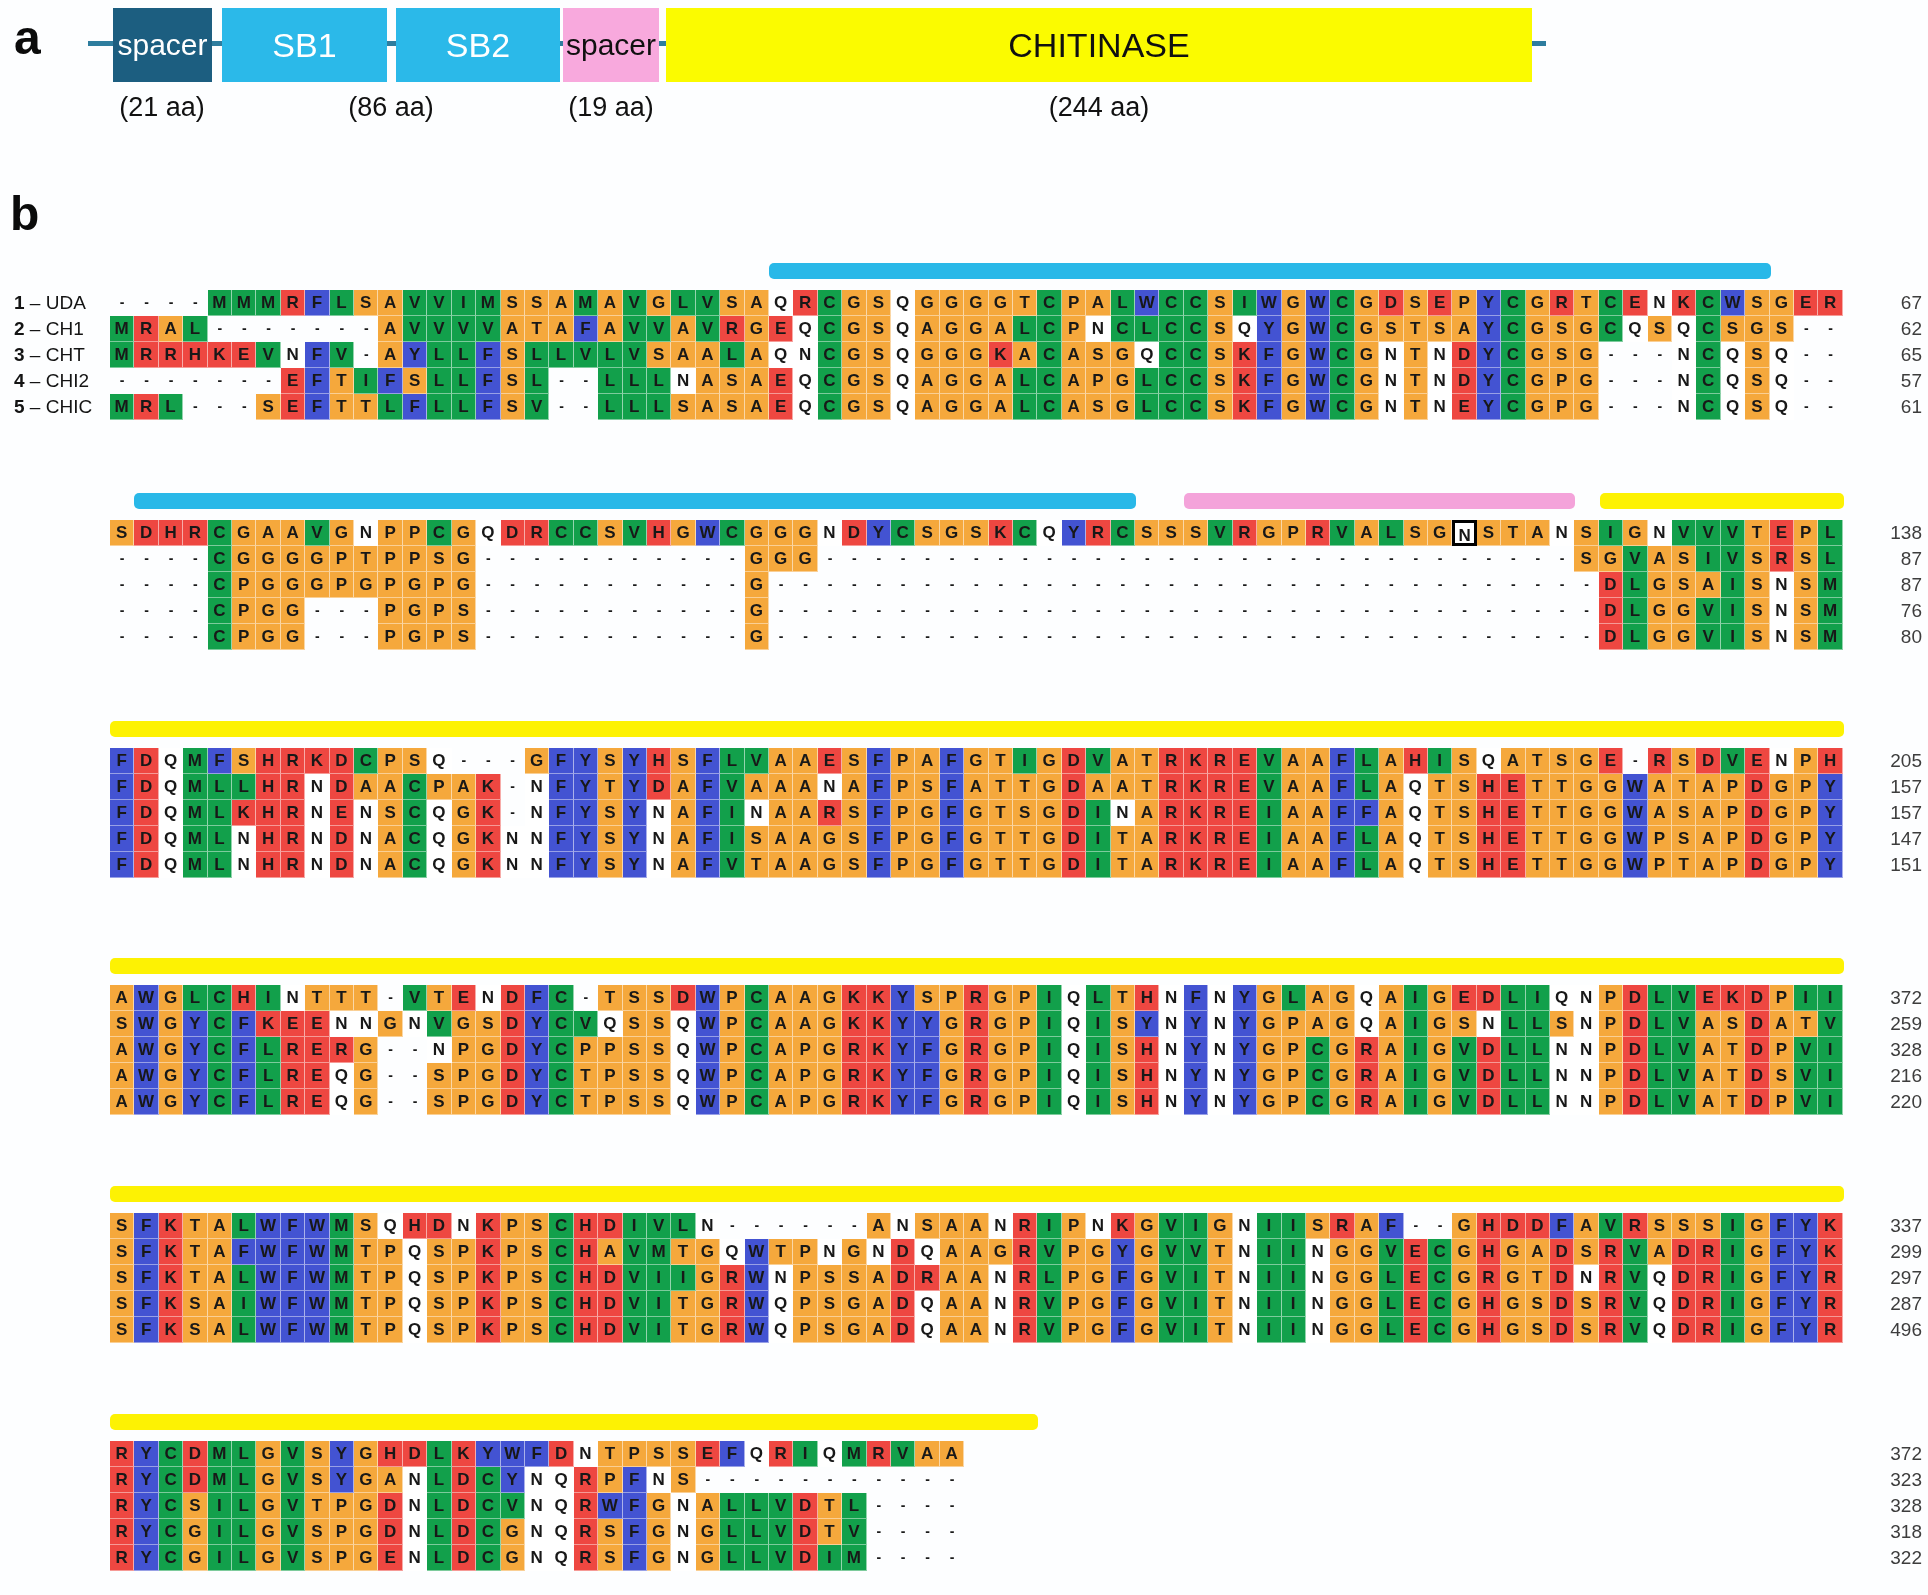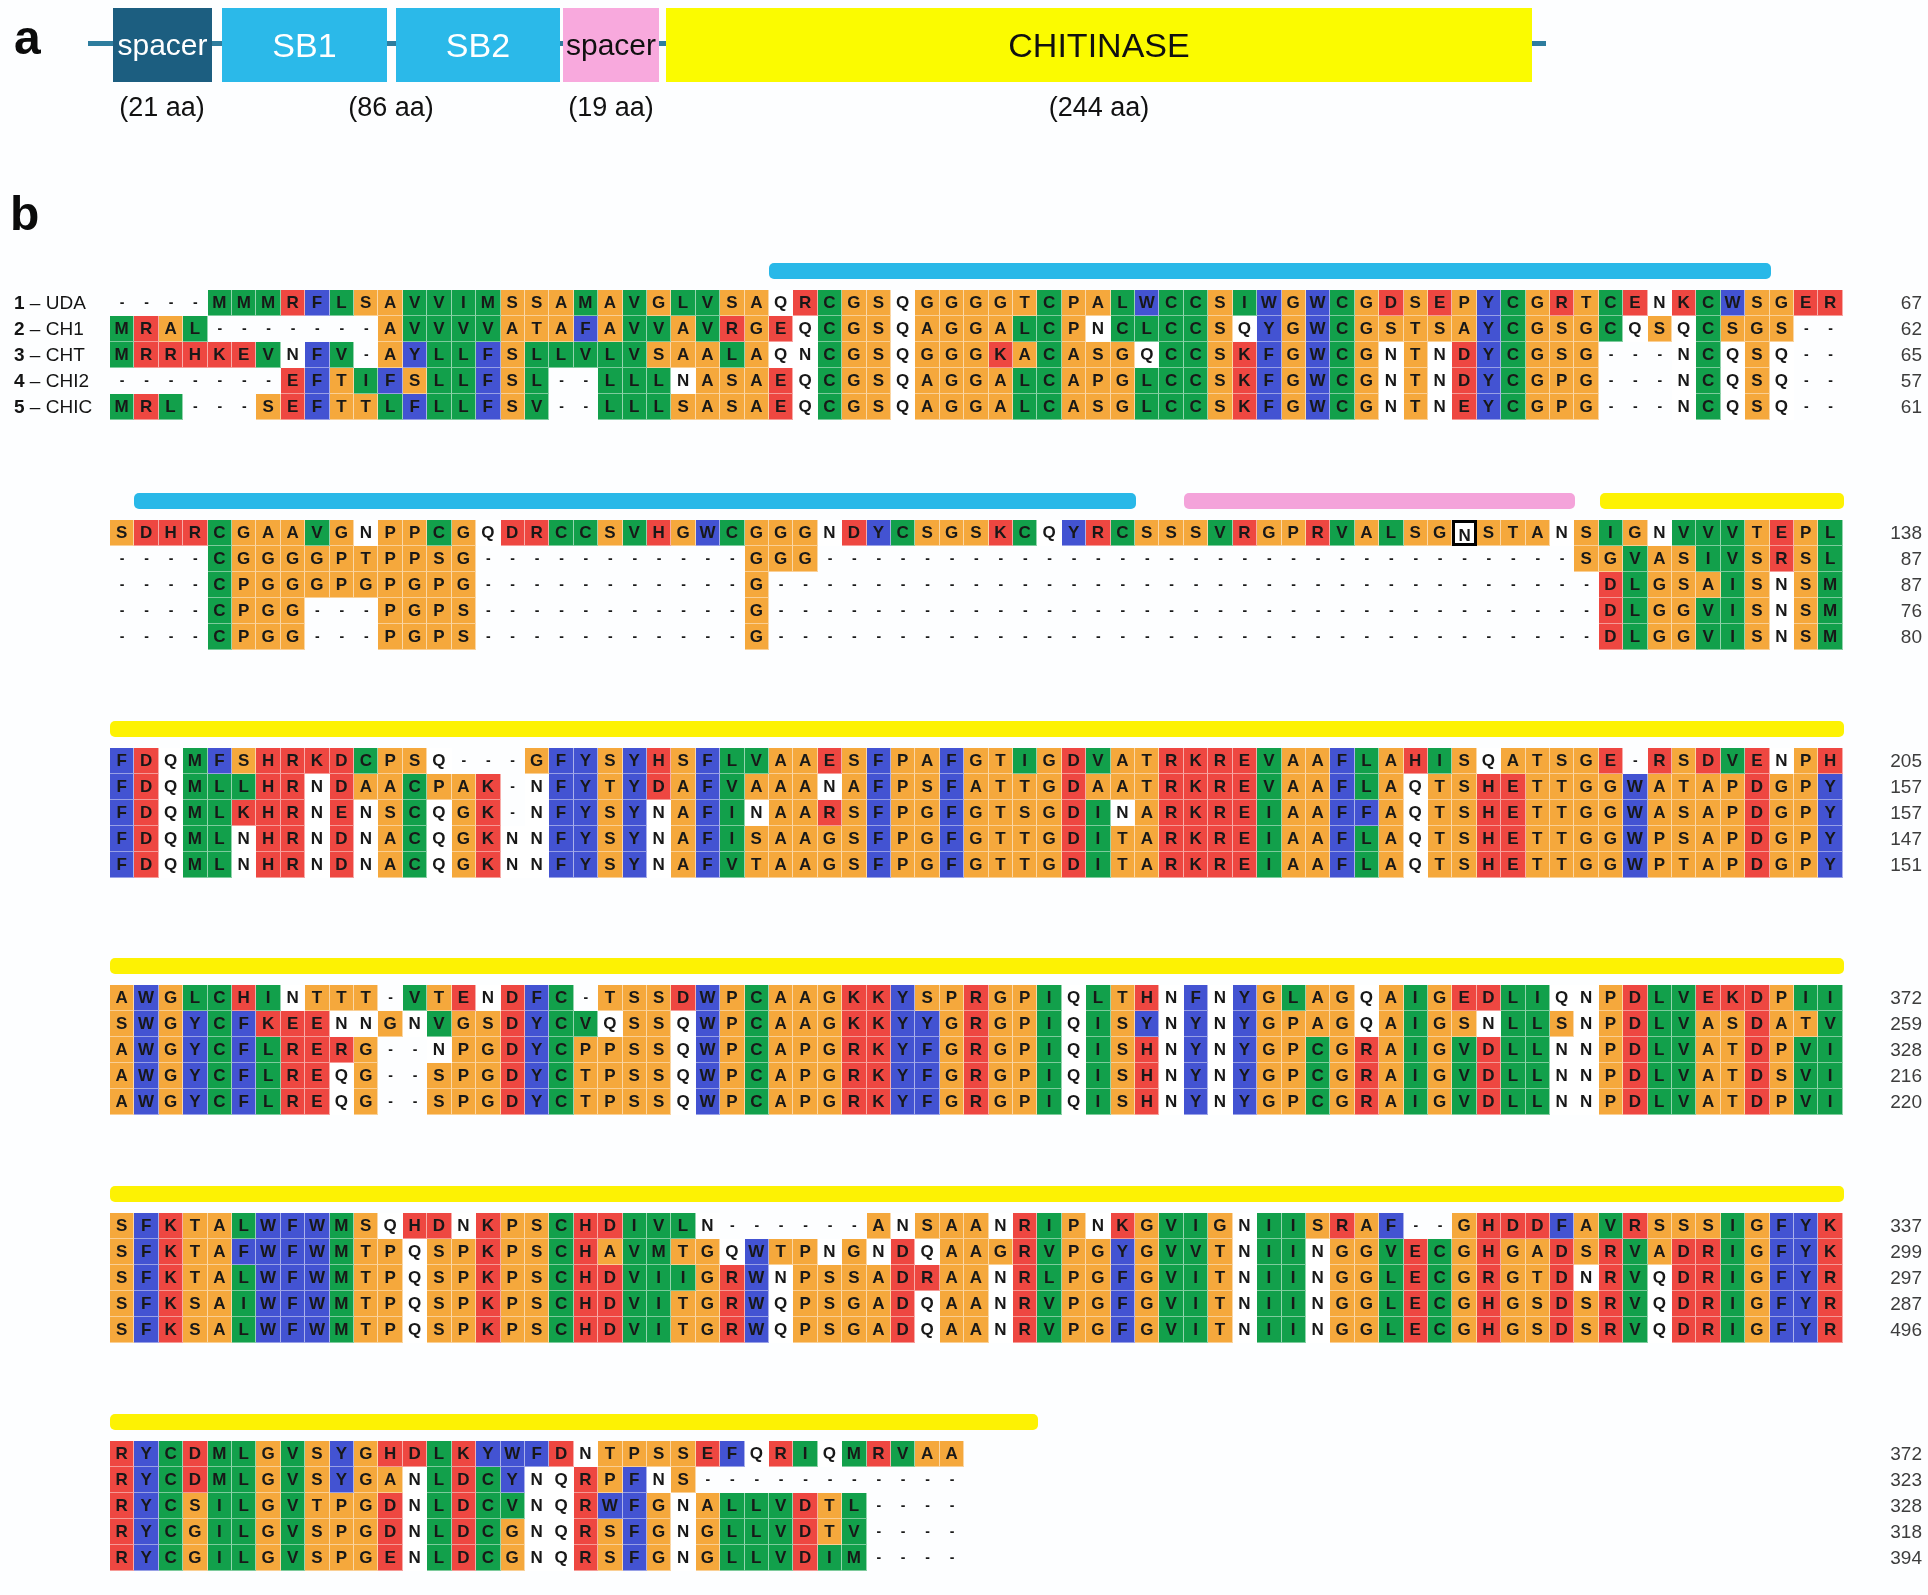--- a/index.html
+++ b/index.html
@@ -2118,14 +2118,14 @@
       <span class="cell" style="background: rgb(18, 160, 75);">L</span>
       <span class="cell" style="background: rgb(18, 160, 75);">V</span>
       <span class="cell" style="background: rgb(238, 71, 65);">D</span>
       <span class="cell" style="background: rgb(18, 160, 75);">I</span>
       <span class="cell" style="background: rgb(18, 160, 75);">M</span>
       <span class="cell gap">-</span>
       <span class="cell gap">-</span>
       <span class="cell gap">-</span>
       <span class="cell gap">-</span>
     </div>
-    <div class="end-num" style="left: 1844px; top: 1545px;">394</div>
+    <div class="end-num" style="left: 1844px; top: 1545px;">322</div>
   </div>
 
 </body></html>

